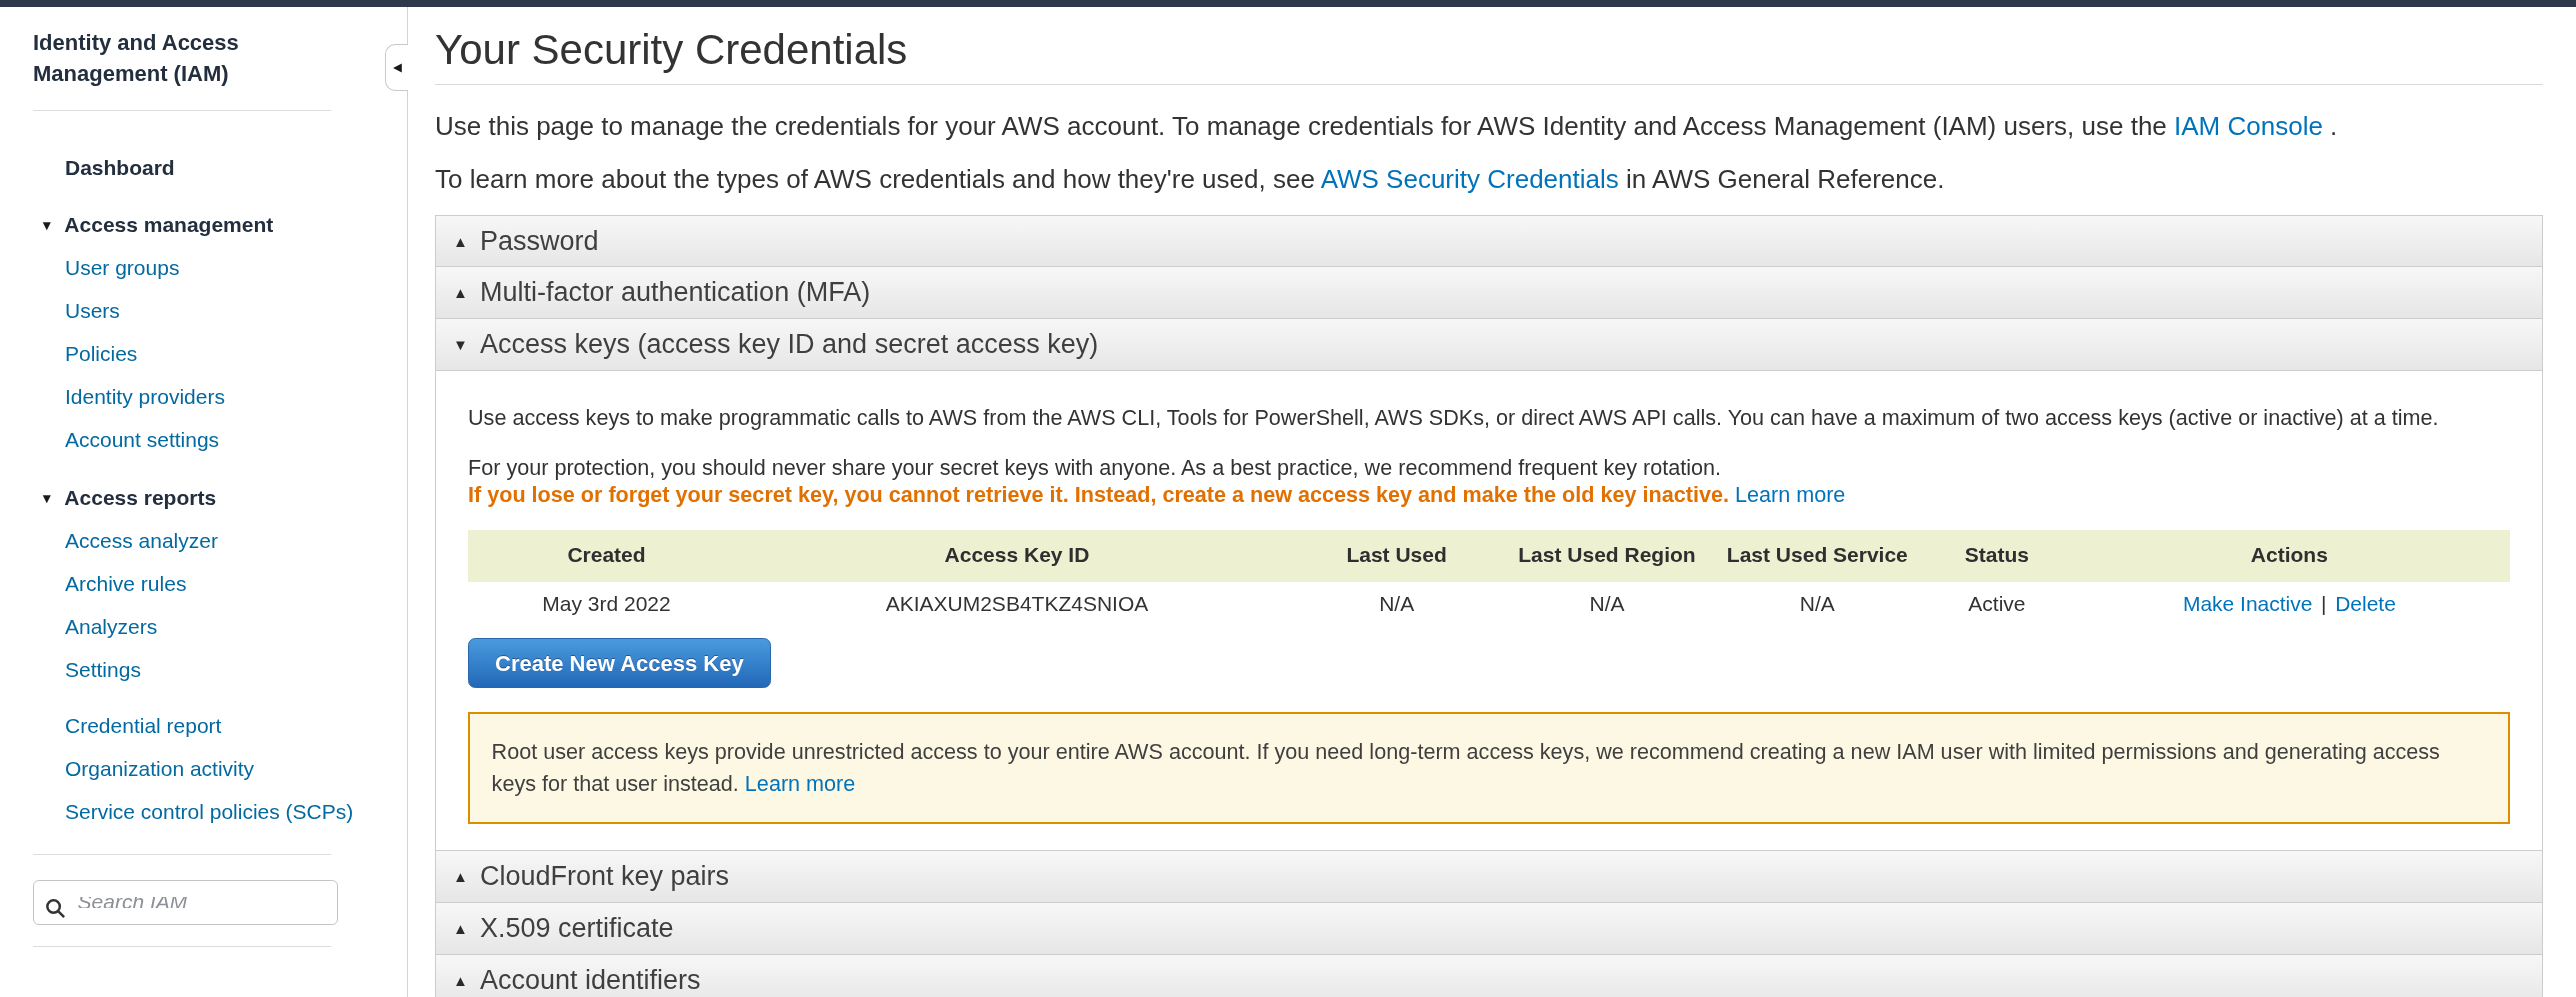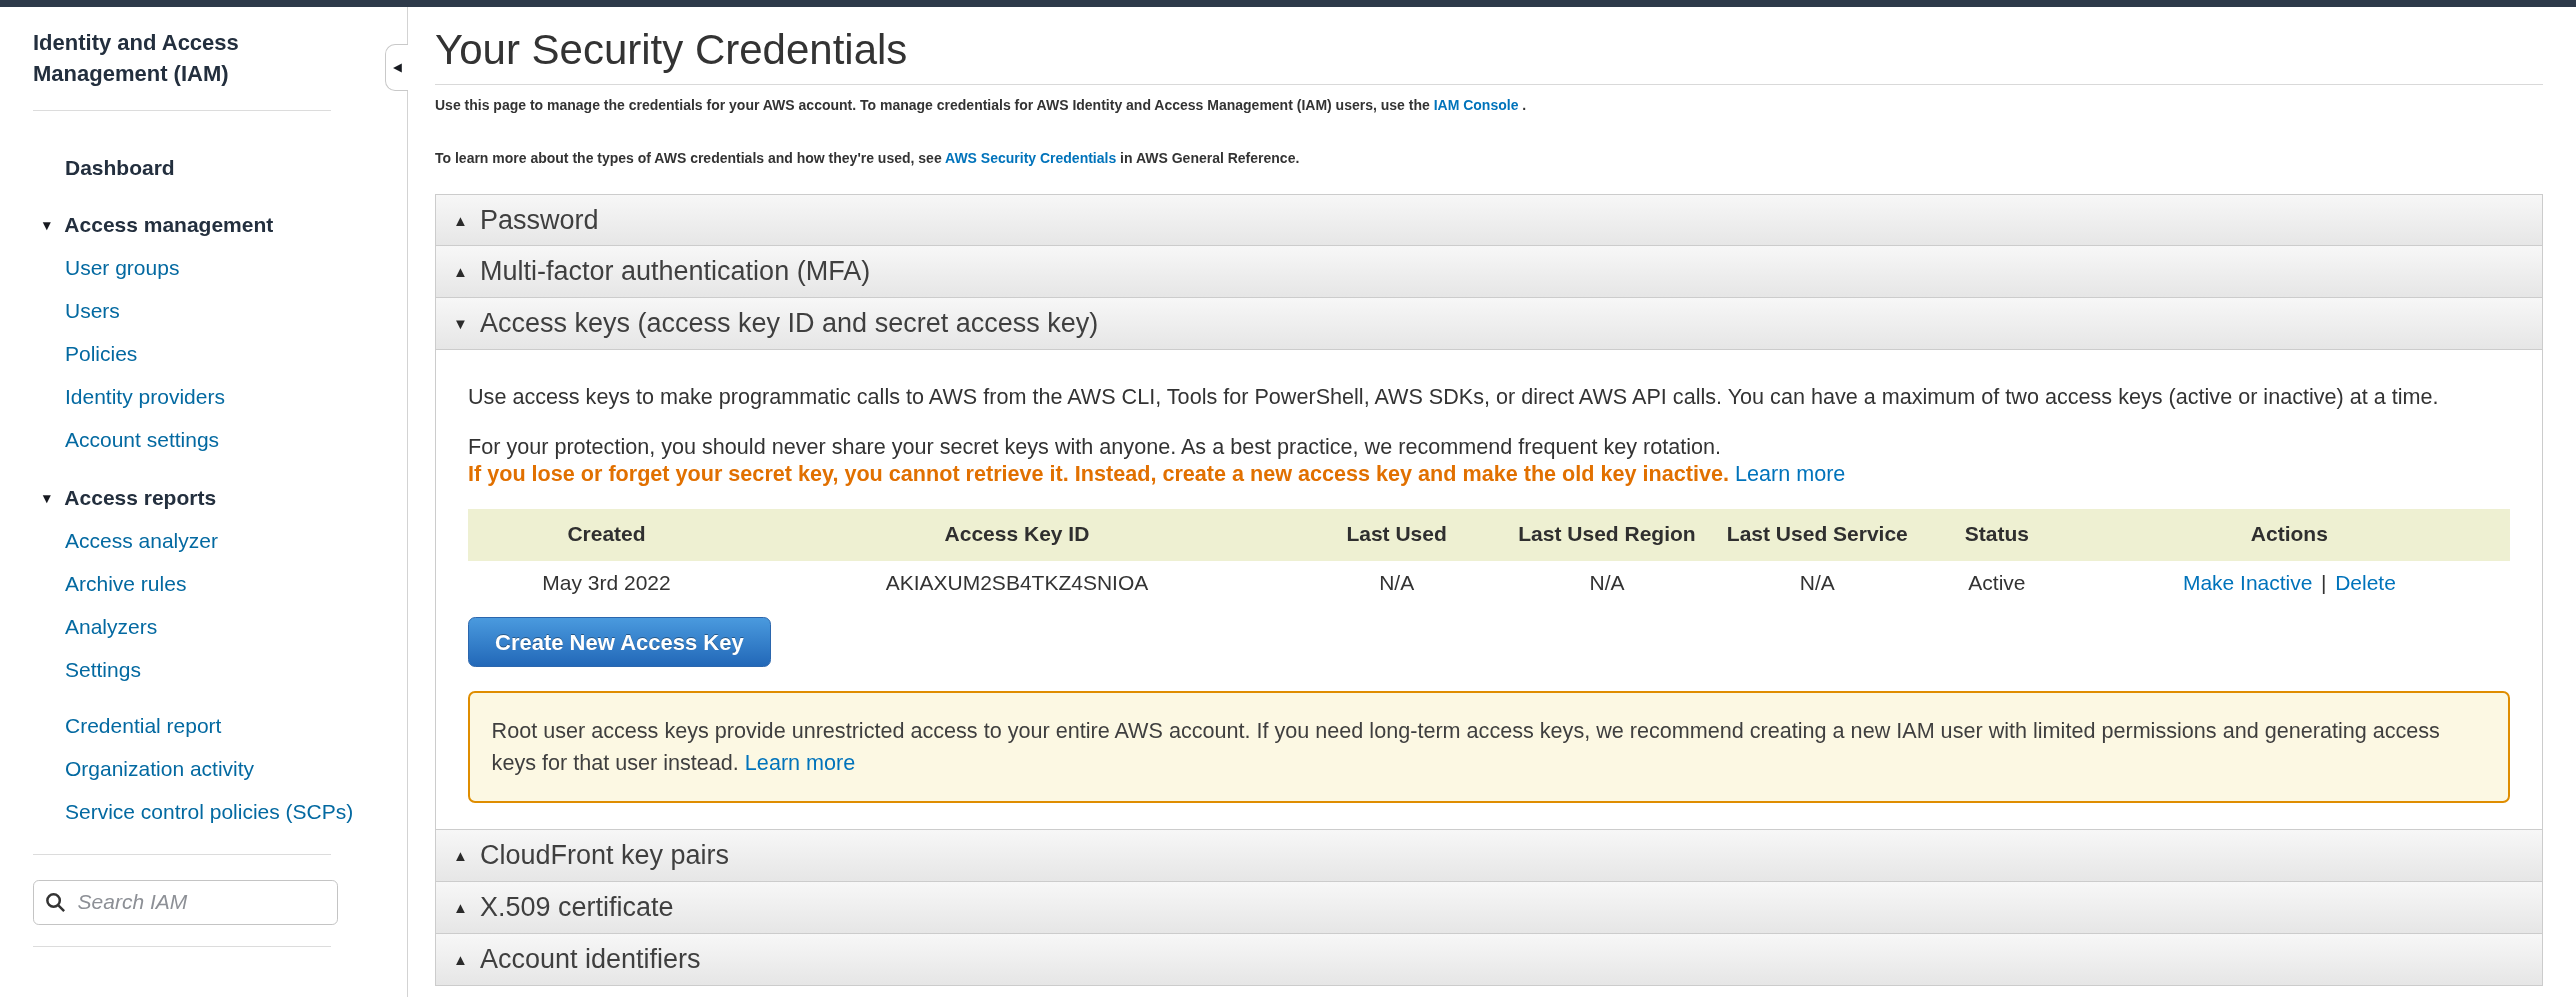--- a/index.html
+++ b/index.html
@@ -16,32 +16,32 @@
   .sidebar-title { margin:0 29px 0 33px; font-size:22px; line-height:31px; font-weight:bold; color:#232f3e; max-width:230px; }
   .side-rule { border:none; border-top:1.4px solid #dcdcdc; margin:21.6px 76px 0 33px; }
   .side-nav { margin-top:35px; }
   .side-nav ul { list-style:none; margin:0; padding:0; }
   .side-nav li { font-size:21px; color:#0369a1; height:43px; line-height:43px; padding-left:65px; cursor:pointer; white-space:nowrap; }
   .side-nav li.bold { font-weight:bold; color:#232f3e; }
   .side-nav li.section { font-weight:bold; color:#232f3e; padding-left:40px; margin-top:14.4px; }
   .side-nav li.sub { }
   .side-nav li.gap { margin-top:13px; }
   .tri { display:inline-block; font-size:13.7px; color:#16191f; margin-right:10.8px; vertical-align:2.2px; }
-  .search-wrap { margin:24.4px 69px 0 33px; height:45px; border:1.4px solid #c4c4c4; border-radius:5.8px; display:flex; align-items:center; padding:16px 10px; background:#fff; }
+  .search-wrap { margin:24.4px 69px 0 33px; height:45px; border:1.4px solid #c4c4c4; border-radius:5.8px; display:flex; padding:16px 10px; background:#fff; }
   .search-wrap svg { flex:none; margin-right:8.6px; }
   .search-wrap input { flex:1; min-width:0; border:none; outline:none; font-size:21px; color:#333; background:transparent; font-family:inherit; }
   .search-wrap input::placeholder { font-style:italic; color:#8d9096; }
   .collapse-tab { position:absolute; top:37px; right:-1.4px; width:23px; height:47px; background:#fff; border:1.4px solid #c9c9c9; border-right:none; border-radius:10px 0 0 10px; display:flex; align-items:center; justify-content:center; cursor:pointer; }
   .collapse-tab .tri-left { font-size:11.5px; color:#16191f; }
 
   
   main { flex:1; padding:17px 33px 0 27px; }
   h1 { margin:0; font-size:42px; font-weight:400; color:#333; line-height:52px; }
   .h1-rule { border-bottom:1.4px solid #d9d9d9; margin-top:8.6px; }
-  .lead { font-size:14px; line-height:27px; margin:7px 0 0 0;font-weight:bold; }
+  .lead { font-size:26px; line-height:27px; margin:28px 0 0 0; }
   .lead + .lead { margin-top:26px; }
   a.link { color:#0073bb; text-decoration:none; cursor:pointer; }
 
   .accordion { margin-top:21.6px; }
   .acc-header { height:53px; display:flex; align-items:center; background:linear-gradient(#f7f7f7,#e6e6e6); border:1.4px solid #cccccc; margin-top:-1.4px; padding-left:17px; cursor:pointer; }
   .acc-header:first-child { margin-top:0; }
   .acc-header .acc-tri { font-size:15px; color:#2b2b2b; width:27px; flex:none; }
   .acc-header .acc-label { font-size:27px; color:#3f3f3f;text-align:center; }
   .acc-body { border:1.4px solid #cccccc; border-top:none; background:#fff; padding:33px 32px 27px 32px; }
   .acc-body p { font-size:21.6px; line-height:27px; margin:0; }
@@ -49,21 +49,21 @@
   .warn { margin-top:6.5px; font-weight:bold; color:#e17000; }
   .warn a.link { font-weight:normal; }
 
   table.keys { border-collapse:collapse; width:100%; margin-top:21.6px; }
   table.keys th { background:#eef0d2; font-weight:bold; font-size:21px; line-height:24.4px; padding:1.4px 7.2px; text-align:center; color:#2f2f2f; vertical-align:middle; height:52px; }
   table.keys td { font-size:21px; text-align:center; padding:10.8px 7.2px 5.8px; color:#333; }
   .sep { color:#333; margin:0 8.6px; }
 
   .create-btn { margin-top:16px; display:inline-block; font-size:22px; font-weight:bold; color:#fff; padding:0 26px; height:50px; line-height:47px; background:linear-gradient(#4a9ade,#2268b8); border:1.4px solid #2b66ad; border-radius:7.2px; text-shadow:0 -0.7px 0 rgba(0,0,0,.35); cursor:pointer; font-family:inherit; }
 
-  .note { margin-top:24.4px; border:2.2px solid #df8d00; border-radius:7px; background:#fcf8e3; padding:21.6px 21.6px; font-size:21.6px; line-height:32px; color:#3f3f3f; }
+  .note { margin-top:24.4px; border:2.2px solid #df8d00; border-radius:0; background:#fcf8e3; padding:21.6px 21.6px; font-size:21.6px; line-height:32px; color:#3f3f3f; }
 </style>
 </head>
 <body>
 
 <div class="topbar"></div>
 
 <div class="layout">
 
   <aside class="sidebar">
     <h2 class="sidebar-title">Identity and Access Management (IAM)</h2>

